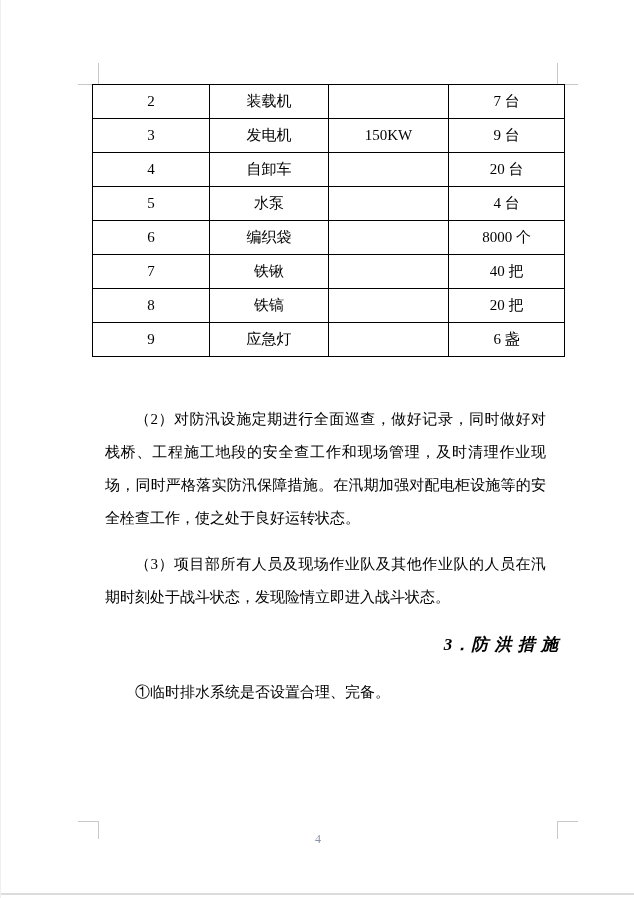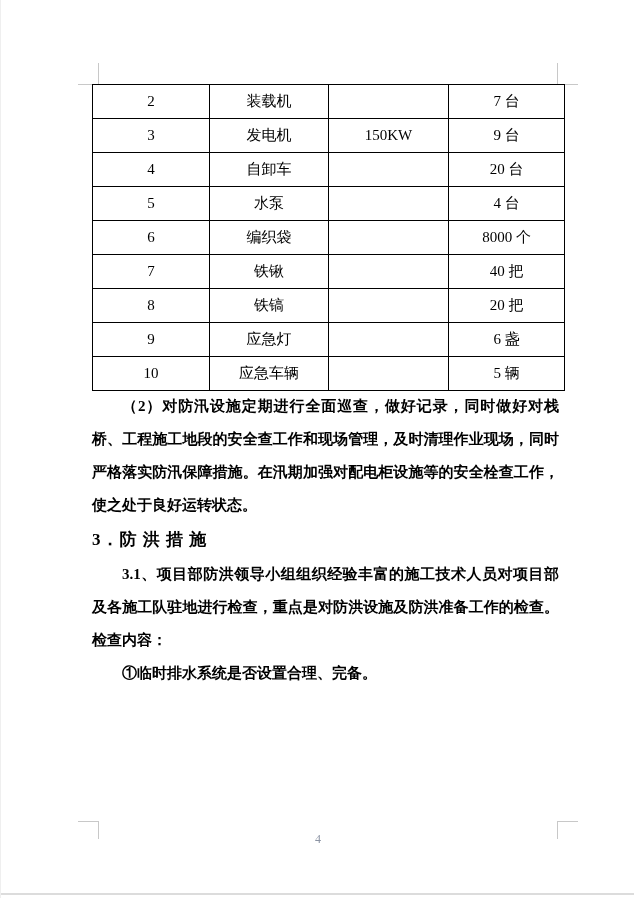--- a/index.html
+++ b/index.html
@@ -28,24 +28,24 @@
     border:1px solid #000000; height:33px; padding:0;
     text-align:center; vertical-align:middle; font-size:15px;
     white-space:nowrap; overflow:hidden;
   }
   
   .body-text {
     position:absolute; left:91px; top:390px; width:467px;
     font-size:15px; line-height:33px; text-align:justify;
     text-justify:inter-ideograph;
   }
-  .body-text p { margin:0; text-indent:2em;font-weight:bold; }
+  .body-text p { margin:13px; text-indent:2em; }
   .body-text h3 {
     margin:0; font-size:17px; line-height:36px; font-weight:bold;
-    text-indent:0; letter-spacing:1px; text-align:left;
+    text-indent:0; letter-spacing:1px; text-align:right;font-style:italic;
   }
   .page-number {
     position:absolute; left:0; top:832px; width:634px;
     text-align:center; font-size:12px; color:#8b93a3;
     font-family:"Liberation Serif","DejaVu Serif",serif;
   }
   .page-bottom-edge {
     position:absolute; left:0; top:893px; width:634px; height:2px;
     background:#dcdcdc;
   }
@@ -109,32 +109,26 @@
         <td>铁镐</td>
         <td></td>
         <td>20 把</td>
       </tr>
       <tr>
         <td>9</td>
         <td>应急灯</td>
         <td></td>
         <td>6 盏</td>
       </tr>
-      <tr>
-        <td>10</td>
-        <td>应急车辆</td>
-        <td></td>
-        <td>5 辆</td>
-      </tr>
     </tbody>
   </table>
 
   <div class="body-text">
     <p>（2）对防汛设施定期进行全面巡查，做好记录，同时做好对栈桥、工程施工地段的安全查工作和现场管理，及时清理作业现场，同时严格落实防汛保障措施。在汛期加强对配电柜设施等的安全栓查工作，使之处于良好运转状态。</p>
+    <p>（3）项目部所有人员及现场作业队及其他作业队的人员在汛期时刻处于战斗状态，发现险情立即进入战斗状态。</p>
     <h3>3．防 洪 措 施</h3>
-    <p>3.1、项目部防洪领导小组组织经验丰富的施工技术人员对项目部及各施工队驻地进行检查，重点是对防洪设施及防洪准备工作的检查。检查内容：</p>
     <p>①临时排水系统是否设置合理、完备。</p>
   </div>
 
   <div class="page-number">4</div>
   <div class="page-bottom-edge"></div>
 
 </div>
 
 </body></html>

